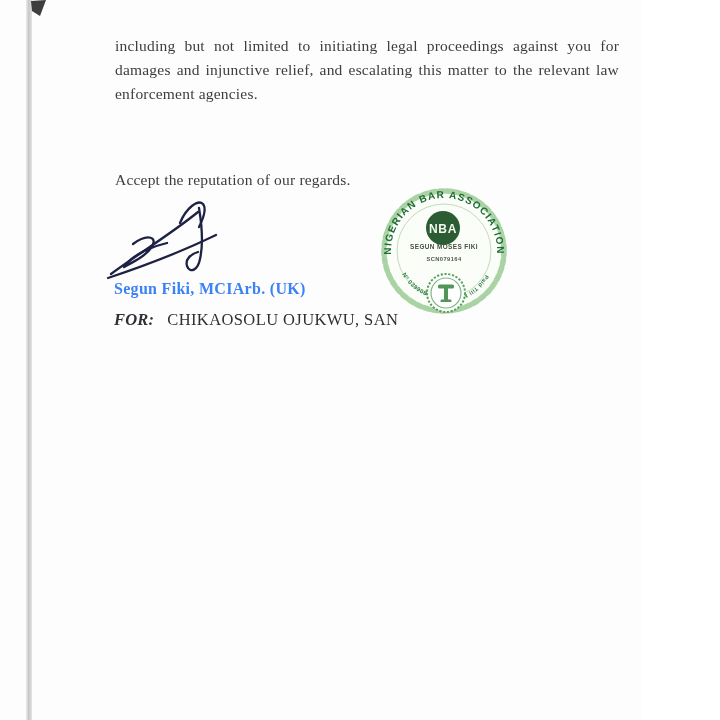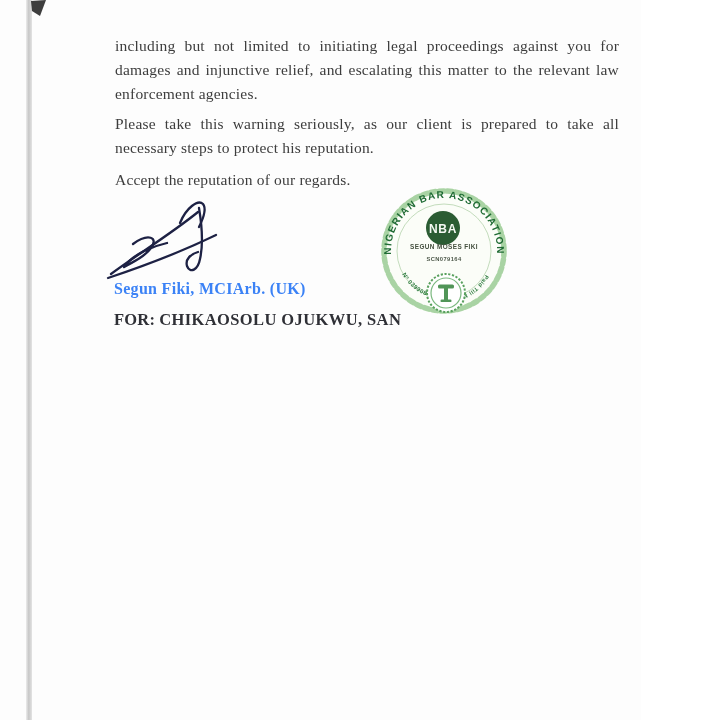--- a/index.html
+++ b/index.html
@@ -31,40 +31,39 @@
   .p3{top:168px;text-align:left;}
   .sig-svg{position:absolute;left:103px;top:196px;}
   .name-line{
     position:absolute;left:114px;top:280px;
     font-size:16px;font-weight:bold;color:#3b82f6;letter-spacing:.3px;
   }
   .for-line{
     position:absolute;left:114px;top:310px;
     font-size:16.5px;color:#2f3036;letter-spacing:.2px;
   }
-  .for-prefix{font-weight:600;margin-right:4px;}
-  .for-name{font-weight:bold;letter-spacing:.4px;}
+  .for-prefix{font-style:italic;font-weight:600;margin-right:13px;}
+  .for-name{font-weight:normal;letter-spacing:.4px;}
   .stamp{position:absolute;left:378px;top:186px;}
   .stamp text{font-family:"Liberation Sans",sans-serif;}
 </style>
 </head>
 <body>
 
 <div class="canvas">
   <div class="page">
 
     <div class="edge left"></div>
     <div class="edge right"></div>
 
     <svg class="corner-mark" width="24" height="20" viewBox="0 0 24 20">
       <polygon points="4,1 19,0 13,16 5,11" fill="#2e2e2e" opacity="0.92"></polygon>
     </svg>
 
     <div class="para p1">including but not limited to initiating legal proceedings against you for damages and injunctive relief, and escalating this matter to the relevant law enforcement agencies.</div>
-    <div class="para p2">Please take this warning seriously, as our client is prepared to take all necessary steps to protect his reputation.</div>
     <div class="para p3">Accept the reputation of our regards.</div>
 
     <svg class="sig-svg" width="140" height="88" viewBox="0 0 140 88">
       <g fill="none" stroke="#1d2144" stroke-width="2.3" stroke-linecap="round" stroke-linejoin="round">
         <path d="M 8,78 C 32,60 68,38 95,16"></path>
         <path d="M 30,48 C 45,37 56,41 48,52 C 40,63 27,67 21,71 C 30,58 50,50 64,47"></path>
         <path d="M 5,82 C 35,72 76,57 113,39"></path>
         <path d="M 96,12 C 99,30 100,50 97,63 C 95,74 87,78 84,70 C 82,63 88,58 95,56"></path>
         <path d="M 77,27 C 83,12 95,3 100,8 C 104,13 100,23 96,31"></path>
       </g>

